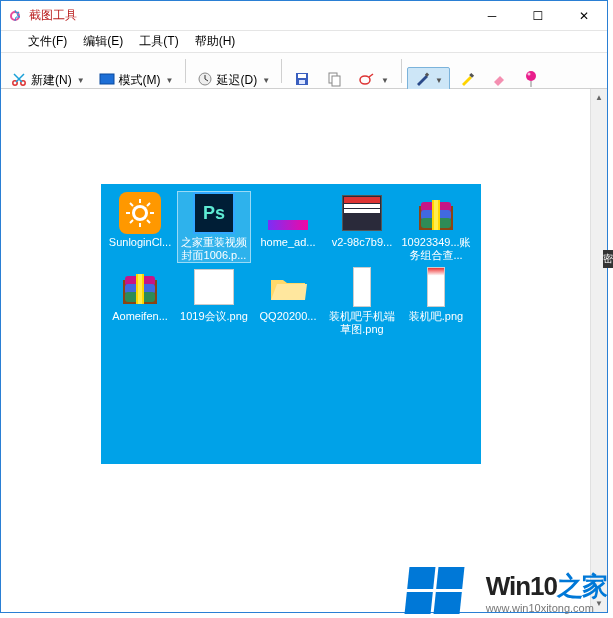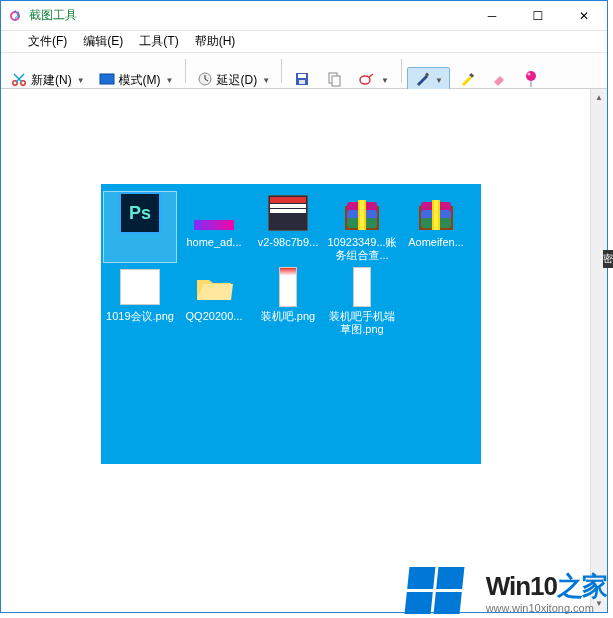--- a/index.html
+++ b/index.html
@@ -1,21 +1,21 @@
 <!DOCTYPE html>
 <html><head>
 <meta charset="utf-8">
 <style>
   * { box-sizing: border-box; margin: 0; padding: 0; }
   body { width: 613px; height: 618px; font-family: "Microsoft YaHei", "Segoe UI", sans-serif; font-size: 12px; background: #fff; position: relative; overflow: hidden; }
   .window { width: 608px; height: 613px; border: 1px solid #2a7fd4; display: flex; flex-direction: column; background: #fff; }
   
   .titlebar { height: 30px; background: #fff; display: flex; align-items: center; border-bottom: 1px solid #e5e5e5; }
   .titlebar .appicon { width: 16px; height: 16px; margin: 0 6px; }
-  .titlebar .title { flex: 1; font-size: 12px; color: #15803d; }
+  .titlebar .title { flex: 1; font-size: 12px; color: #b91c1c; }
   .titlebar .wbtn { width: 46px; height: 30px; display: flex; align-items: center; justify-content: center; color: #000; }
   
   .menubar { height: 22px; display: flex; align-items: center; padding-left: 19px; border-bottom: 1px solid #e5e5e5; }
   .menubar .menuitem { padding: 2px 8px; font-size: 12px; cursor: default; }
   
   .toolbar { height: 36px; display: flex; align-items: center; padding: 0 4px; border-bottom: 1px solid #d0d0d0; gap: 2px; background: #fdfdfd; }
   .tbtn { height: 28px; display: flex; align-items: center; padding: 0 5px; gap: 4px; border: 1px solid transparent; border-radius: 2px; cursor: default; margin-top: 20px; }
   .tbtn.iconOnly { padding: 0 6px; }
   .tbtn.active { background: #cde6f7; border-color: #7bb3db; }
   .tsep { width: 1px; height: 24px; background: #d0d0d0; margin: 0 3px; }
@@ -138,24 +138,46 @@
       <span><svg width="16" height="20">
             <circle cx="8" cy="7" r="5" fill="#e91e8c"></circle>
             <circle cx="6" cy="5" r="1.5" fill="#fff" opacity="0.7"></circle>
             <path d="M8 12 L8 18" stroke="#888"></path>
           </svg></span>
     </div>
   </div>
 
   <div class="content">
     <div class="capture">
+        <div class="file">
+          <div class="ficon">
+            <div style="width:42px;height:42px;border-radius:8px;background:#ff9800;display:flex;align-items:center;justify-content:center;">
+              <svg width="30" height="30">
+                <circle cx="15" cy="15" r="8" fill="#fff"></circle>
+                <circle cx="15" cy="15" r="5" fill="#ff9800"></circle>
+                <g stroke="#fff" stroke-width="2">
+                  <line x1="15" y1="1" x2="15" y2="5"></line>
+                  <line x1="15" y1="25" x2="15" y2="29"></line>
+                  <line x1="1" y1="15" x2="5" y2="15"></line>
+                  <line x1="25" y1="15" x2="29" y2="15"></line>
+                  <line x1="5" y1="5" x2="8" y2="8"></line>
+                  <line x1="22" y1="22" x2="25" y2="25"></line>
+                  <line x1="5" y1="25" x2="8" y2="22"></line>
+                  <line x1="22" y1="8" x2="25" y2="5"></line>
+                </g>
+              </svg>
+            </div>
+          </div>
+          <div class="flabel">SunloginCl...</div>
+        </div>
         <div class="file sel">
           <div class="ficon">
             <div style="width:42px;height:42px;background:#001e36;border:2px solid #31a8ff;display:flex;align-items:center;justify-content:center;color:#5eead4;font-weight:bold;font-size:18px;">Ps</div>
           </div>
+          <div class="flabel">之家重装视频封面1006.p...</div>
         </div>
         <div class="file">
           <div class="ficon">
             <div style="width:40px;height:10px;background:linear-gradient(90deg,#7b2ff7,#f107a3);margin-top:24px"></div>
           </div>
           <div class="flabel">home_ad...</div>
         </div>
         <div class="file">
           <div class="ficon">
             <div style="width:40px;height:36px;background:#2a2a3a;border:1px solid #555;">
@@ -204,29 +226,29 @@
           <div class="ficon">
             <svg width="42" height="42" viewBox="0 0 42 42">
               <path d="M4 14 L4 34 L38 34 L38 17 L20 17 L16 14 Z" fill="#ffd96a"></path>
               <path d="M4 34 L10 18 L40 18 L38 34 Z" fill="#ffe79e"></path>
             </svg>
           </div>
           <div class="flabel">QQ20200...</div>
         </div>
         <div class="file">
           <div class="ficon">
+            <div class="thumb-tall"></div>
+          </div>
+          <div class="flabel">装机吧手机端草图.png</div>
+        </div>
+        <div class="file">
+          <div class="ficon">
             <div class="thumb-tall" style="background:linear-gradient(#e33,#fff 20%,#fff)"></div>
           </div>
           <div class="flabel">装机吧.png</div>
-        </div>
-        <div class="file">
-          <div class="ficon">
-            <div class="thumb-tall"></div>
-          </div>
-          <div class="flabel">装机吧手机端草图.png</div>
         </div>
       </div>
     <div class="scrollbar-v">
       <div class="arrow">▲</div>
       <div class="arrow">▼</div>
     </div>
   </div>
 </div>
 
 <div class="rightedge">密</div>

